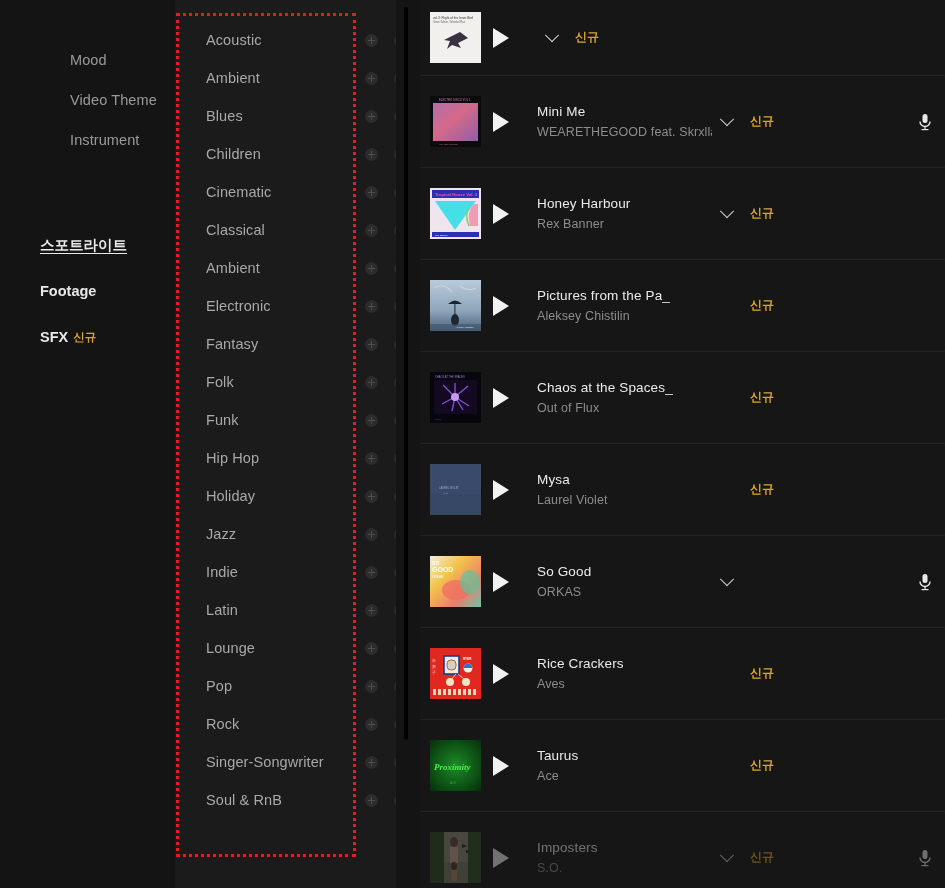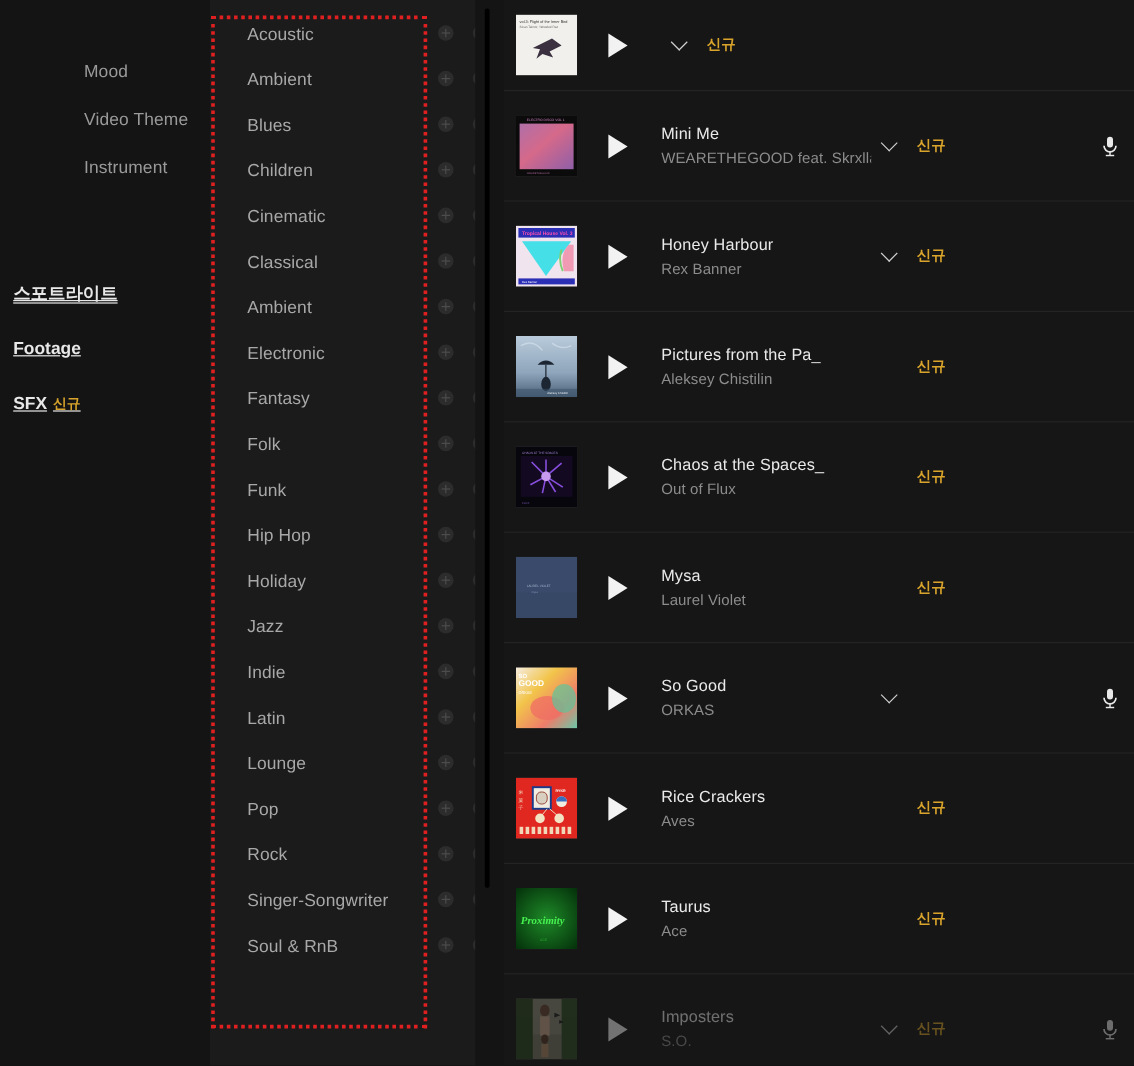--- a/index.html
+++ b/index.html
@@ -23,43 +23,42 @@
     font-size: 14.5px;
     color: #9a9a9a;
     letter-spacing: .1px;
     line-height: 20px;
     white-space: nowrap;
     margin-left: 46px;
   }
   .side-link.active { color: #d9a42b; }
   .side-gap { height: 62px; }
   .side-section {
-    padding: 13px 0 13px 11px;
+    padding: 13px 0 13px 40px;
     font-size: 14.5px;
     color: #e8e8e8;
     font-weight: bold;
     line-height: 20px;
     white-space: nowrap;
-    text-decoration: underline;
   }
   .side-section .uline { text-decoration: underline; text-underline-offset: 3px; font-weight: bold; }
   .new-tag { color: #d9a42b; font-size: 11.5px; font-weight: bold; margin-left: 5px; vertical-align: 1px; }
 
   
   .genre-panel {
     width: 245px; flex: 0 0 245px;
     background: #1b1b1b;
     position: relative;
     overflow: hidden;
   }
   .genre-list { padding-top: 21px; }
   .genre-row {
     height: 38px;
     display: flex;
-    align-items: flex-start;
+    align-items: center;
     position: relative;
   }
   .genre-name {
     padding-left: 31px;
     font-size: 14.5px;
     color: #a8a8a8;
     white-space: nowrap;
     letter-spacing: .1px;
   }
   .genre-actions {
@@ -124,21 +123,20 @@
     border-bottom: 1px solid #242424;
     position: relative;
     padding-left: 10px;
   }
   .track-row.first { height: 76px; }
   .track-row.dim { opacity: .42; }
 
   .cover {
     width: 51px; height: 51px;
     flex: 0 0 51px;
-    margin-right: 14px;
     background: #2a2a2a;
     overflow: hidden;
     position: relative;
   }
   .cover svg { display: block; width: 100%; height: 100%; }
 
   .play-btn {
     width: 40px; flex: 0 0 40px;
     display: flex; align-items: center; justify-content: center;
     margin-right: 16px;

